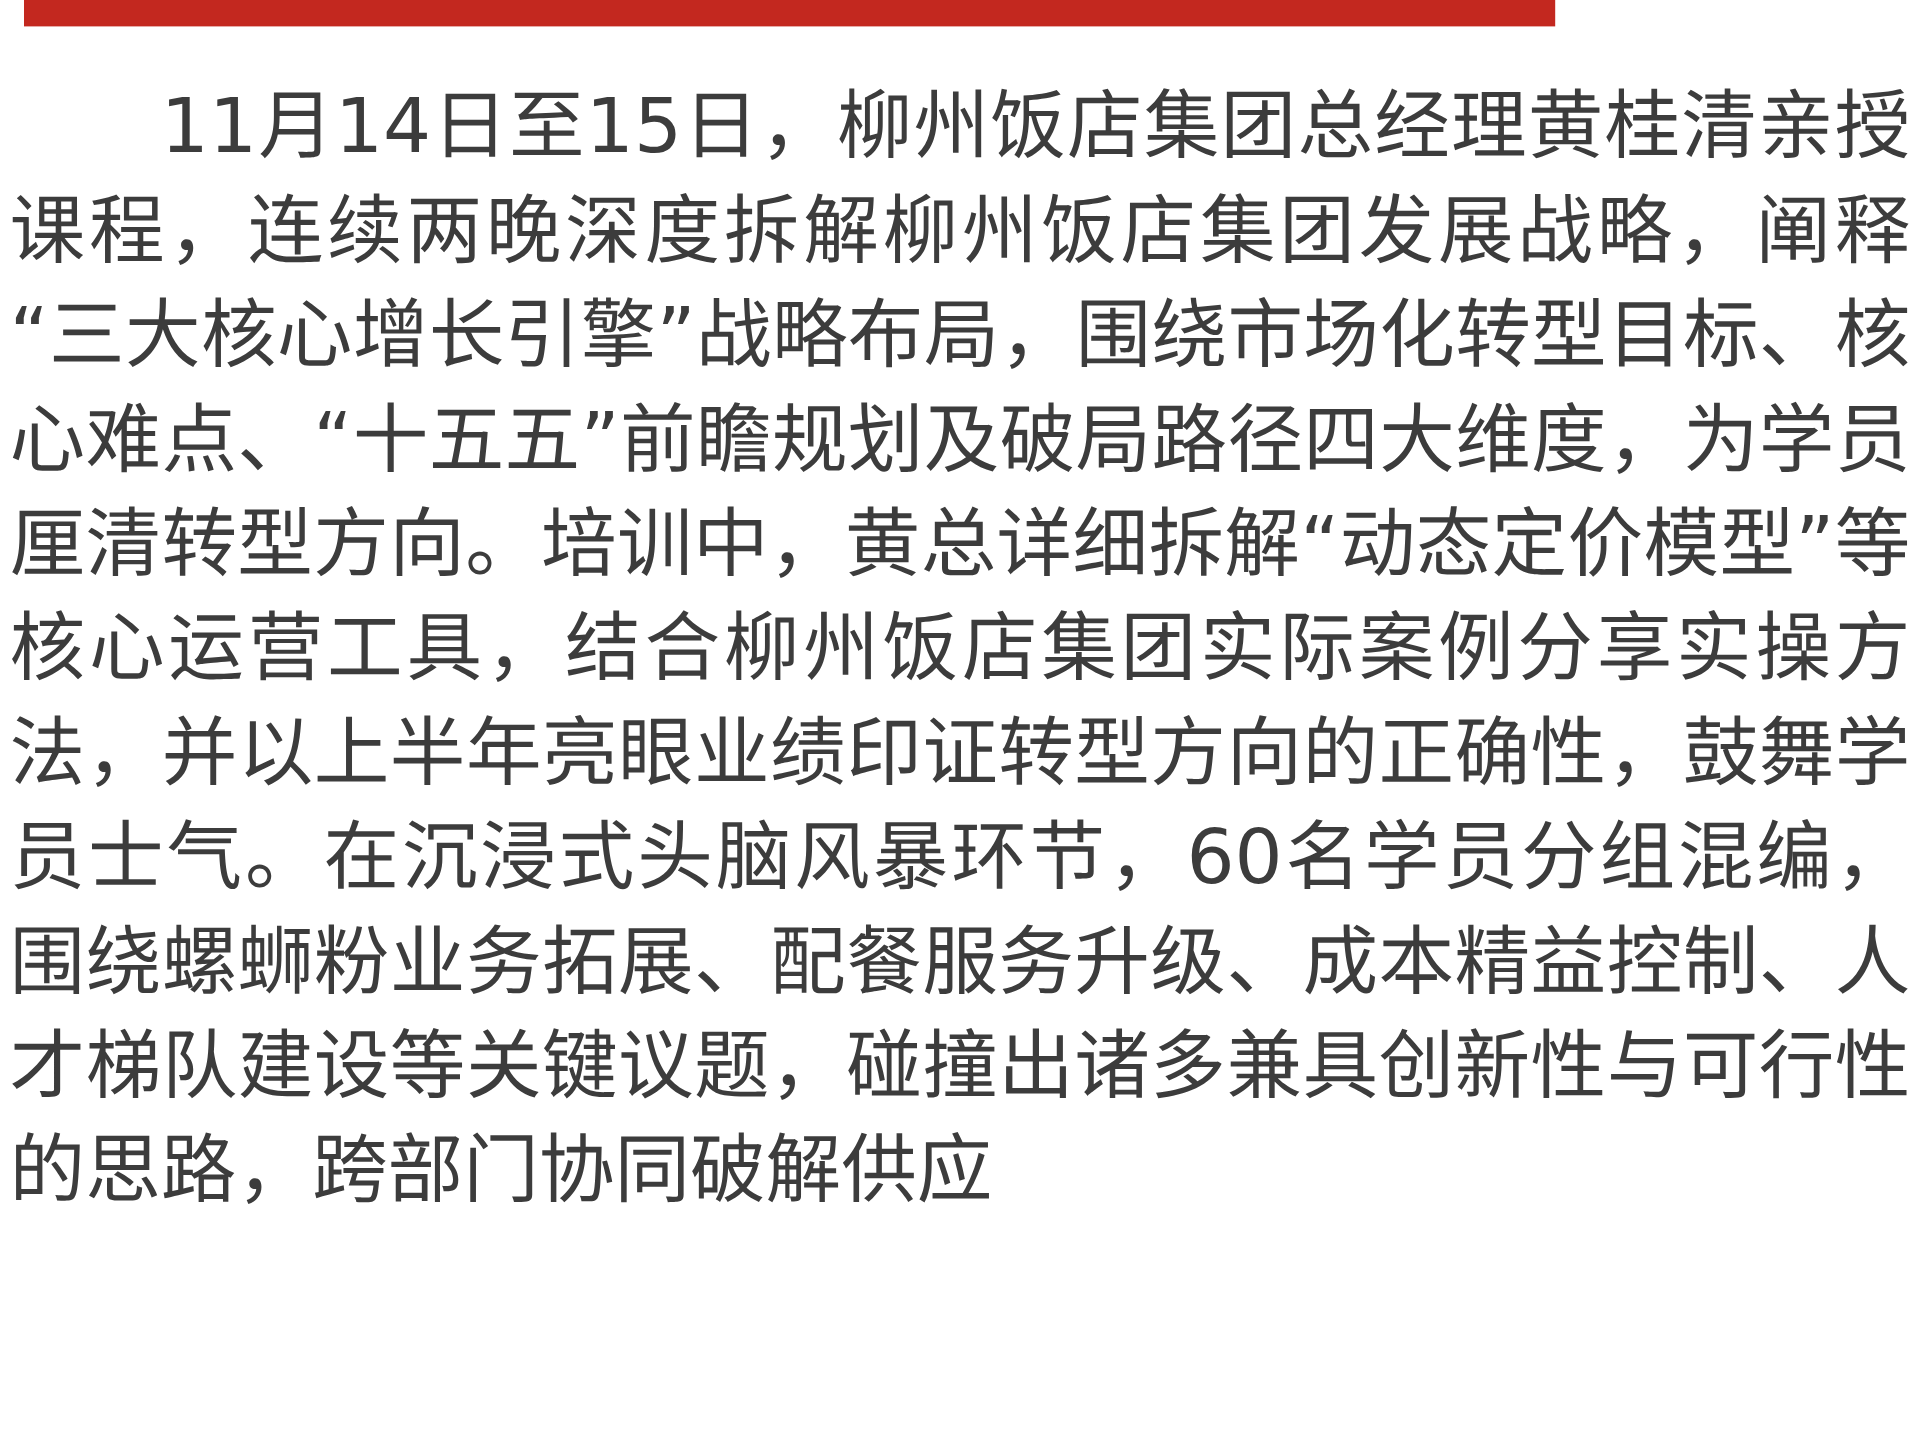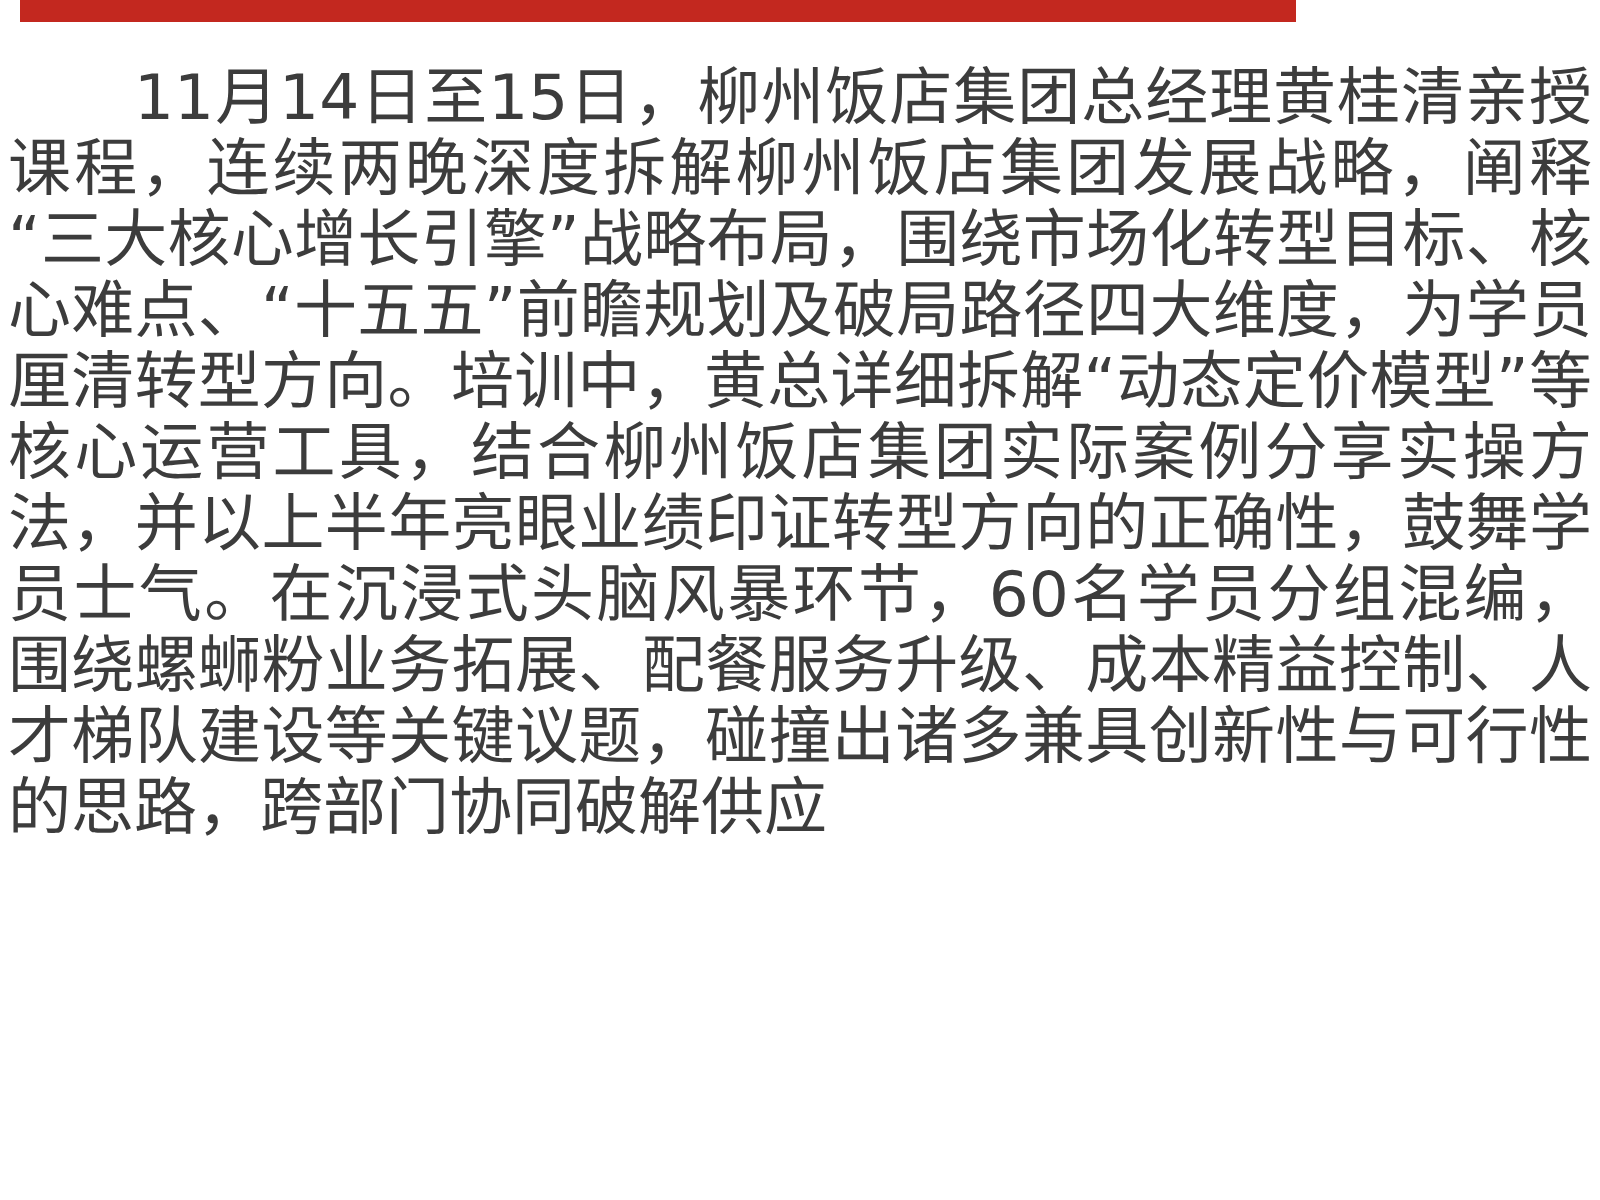--- a/index.html
+++ b/index.html
@@ -34,21 +34,21 @@
     left: 2px;
     width: 1596px;
     box-sizing: border-box;
     padding: 0 6px;
   }
   .body-text {
     margin: 0;
     color: #3c3c3c;
     font-family: "DejaVu Sans", "Liberation Sans", sans-serif;
     font-size: 63px;
-    line-height: 71px;
+    line-height: 87px;
     letter-spacing: 0px;
     text-align: justify;
     text-justify: inter-ideograph;
     text-indent: 126px;
     font-weight: 400;
     word-break: break-all;
   }
 </style>
 </head>
 <body>

